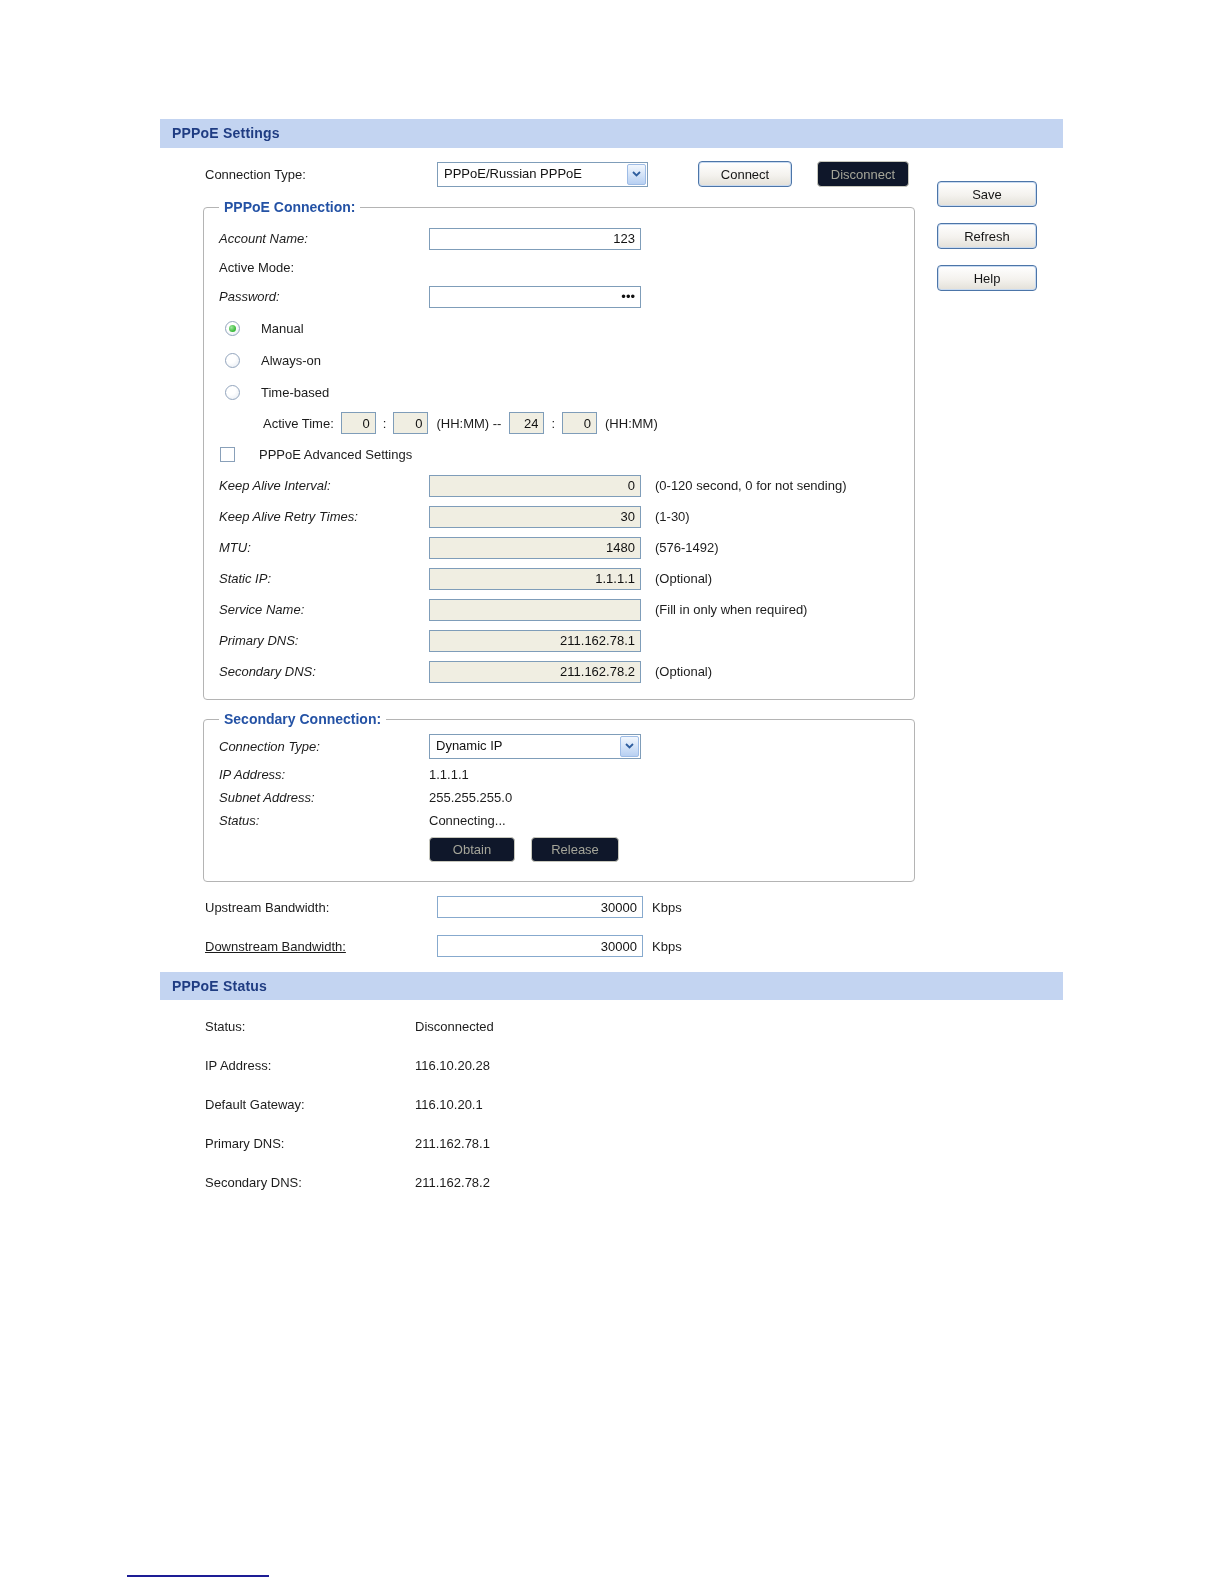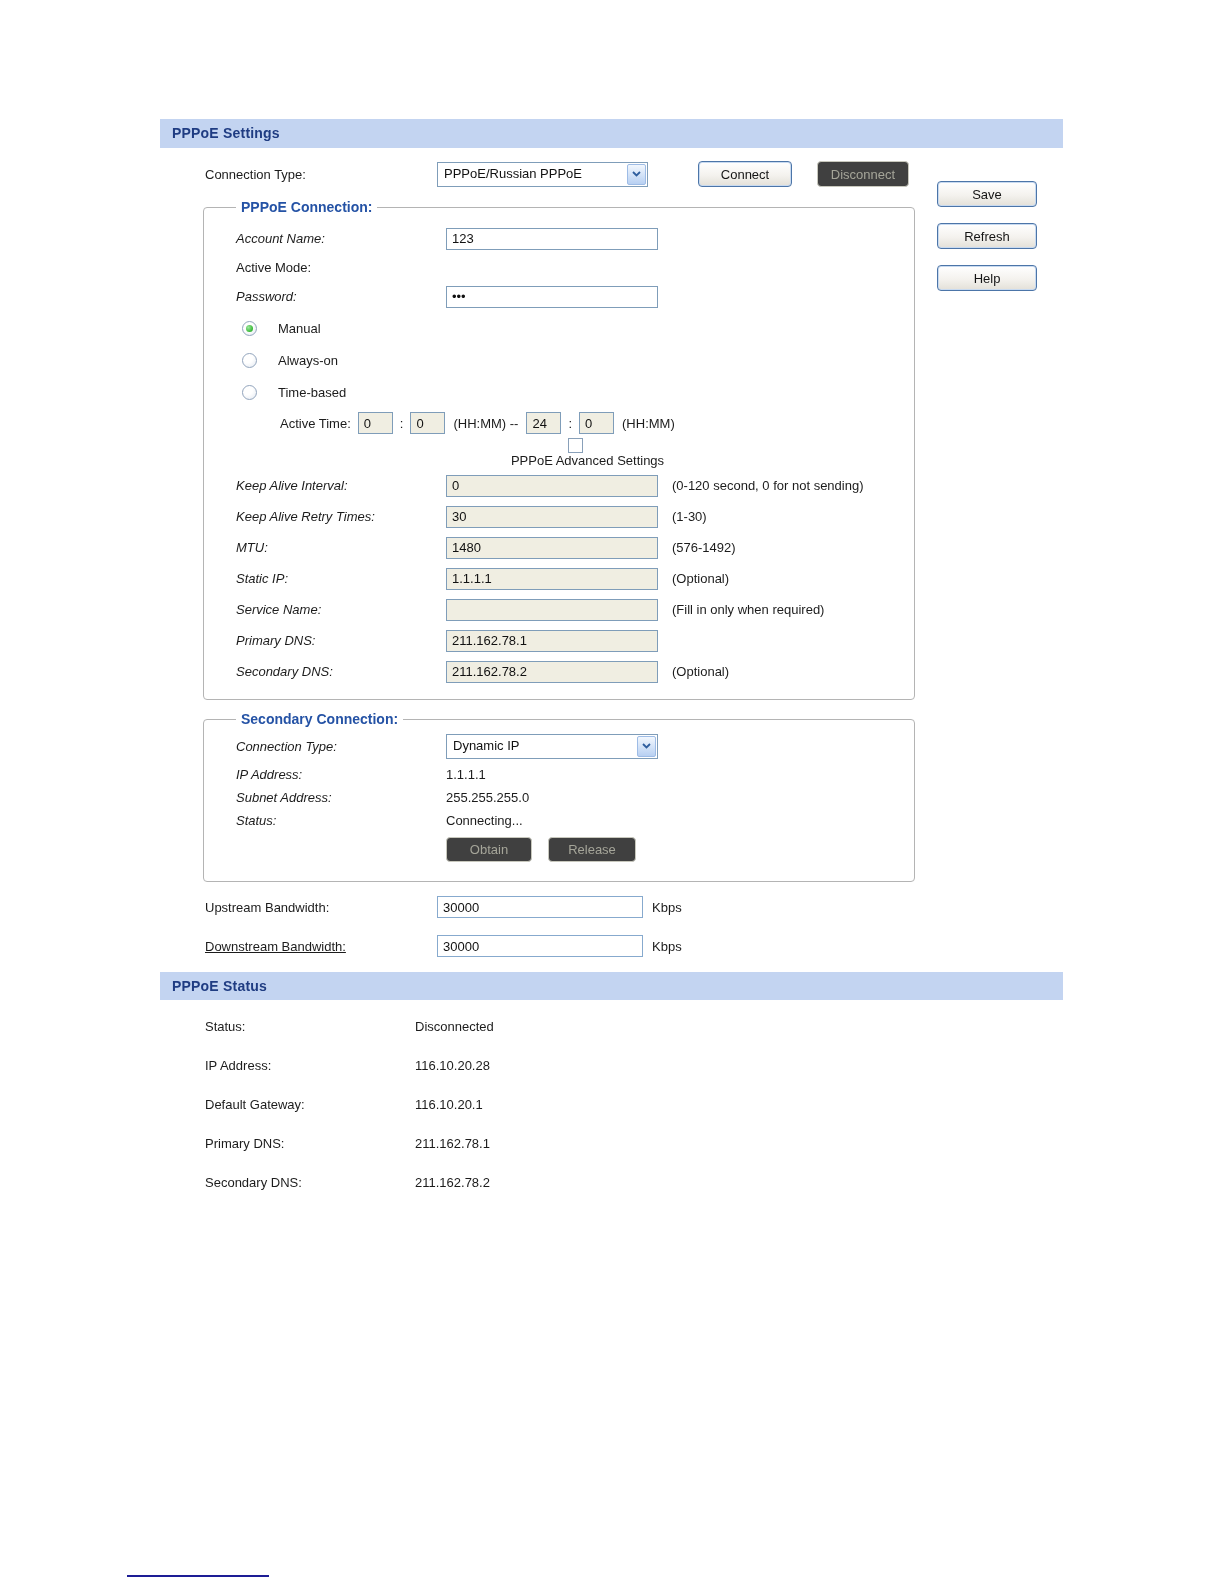--- a/index.html
+++ b/index.html
@@ -21,21 +21,21 @@
   }
 
   
   .flexrow { display:flex; align-items:center; }
   .lbl { color:#1c1c1c; }
 
   
   .inp {
     border:1px solid #7f9db9; background:#ffffff;
     height:22px; font-family:inherit; font-size:13px; color:#111;
-    padding:1px 5px; width:212px;
+    padding:1px 5px; width:212px;text-align:right;
   }
   .inp.beige { background:#f0eee2; }
   .inp.tiny { width:35px; }
   .inp.bw { width:206px; border-color:#87aace; }
 
   
   .combo {
     display:flex; align-items:stretch;
     border:1px solid #7f9db9; background:#ffffff; height:25px;
   }
@@ -50,27 +50,27 @@
   
   .btn {
     font-family:inherit; font-size:13px; color:#151515;
     border:1px solid #7795bd; border-radius:4px;
     background:linear-gradient(180deg,#ffffff 0%,#f4f2ee 55%,#e3e0d8 100%);
     height:26px; cursor:pointer;
   }
   .btn.blue { border-color:#4c75a8; box-shadow:inset 0 0 0 1px #c8daf0; }
   .btn.disabled {
     border-color:#c8c8bd; color:#a5a599;
-    background:#404040; box-shadow:none; cursor:default;
+    background:#0f172a; box-shadow:none; cursor:default;
   }
 
   
   fieldset {
     position:absolute; left:203px; width:712px;
-    border:1px solid #b4b4b4; border-radius:4px;padding-left:17px;
+    border:1px solid #b4b4b4; border-radius:4px;
   }
   fieldset legend {
     margin-left:15px; padding:0 5px;
     color:#2452a5; font-weight:bold; font-size:14px;
   }
   .f-row { display:flex; align-items:center; height:31px; padding-left:15px; }
   .f-row .f-lbl { width:210px;font-style:italic; }
   .f-row .hint { margin-left:14px; }
 
   
@@ -158,21 +158,21 @@
     <input class="inp beige tiny" style="margin-left: 7px;" type="text" value="0">
     <span class="lbl" style="margin:0 7px;">:</span>
     <input class="inp beige tiny" type="text" value="0" style="">
     <span class="lbl" style="margin:0 8px;">(HH:MM) --</span>
     <input class="inp beige tiny" type="text" value="24" style="">
     <span class="lbl" style="margin:0 7px;">:</span>
     <input class="inp beige tiny" type="text" value="0" style="">
     <span class="lbl" style="margin-left:8px;">(HH:MM)</span>
   </div>
 
-  <div class="flexrow" style="height:32px; padding-left:16px;flex-direction:column;">
+  <div class="flexrow" style="height:32px; padding-left:16px;">
     <span class="checkbox"></span>
     <span class="lbl" style="margin-left:24px;">PPPoE Advanced Settings</span>
   </div>
 
   <div class="f-row">
     <span class="f-lbl">Keep Alive Interval:</span>
     <input class="inp beige" type="text" value="0" style="">
     <span class="hint">(0-120 second, 0 for not sending)</span>
   </div>
   <div class="f-row">

